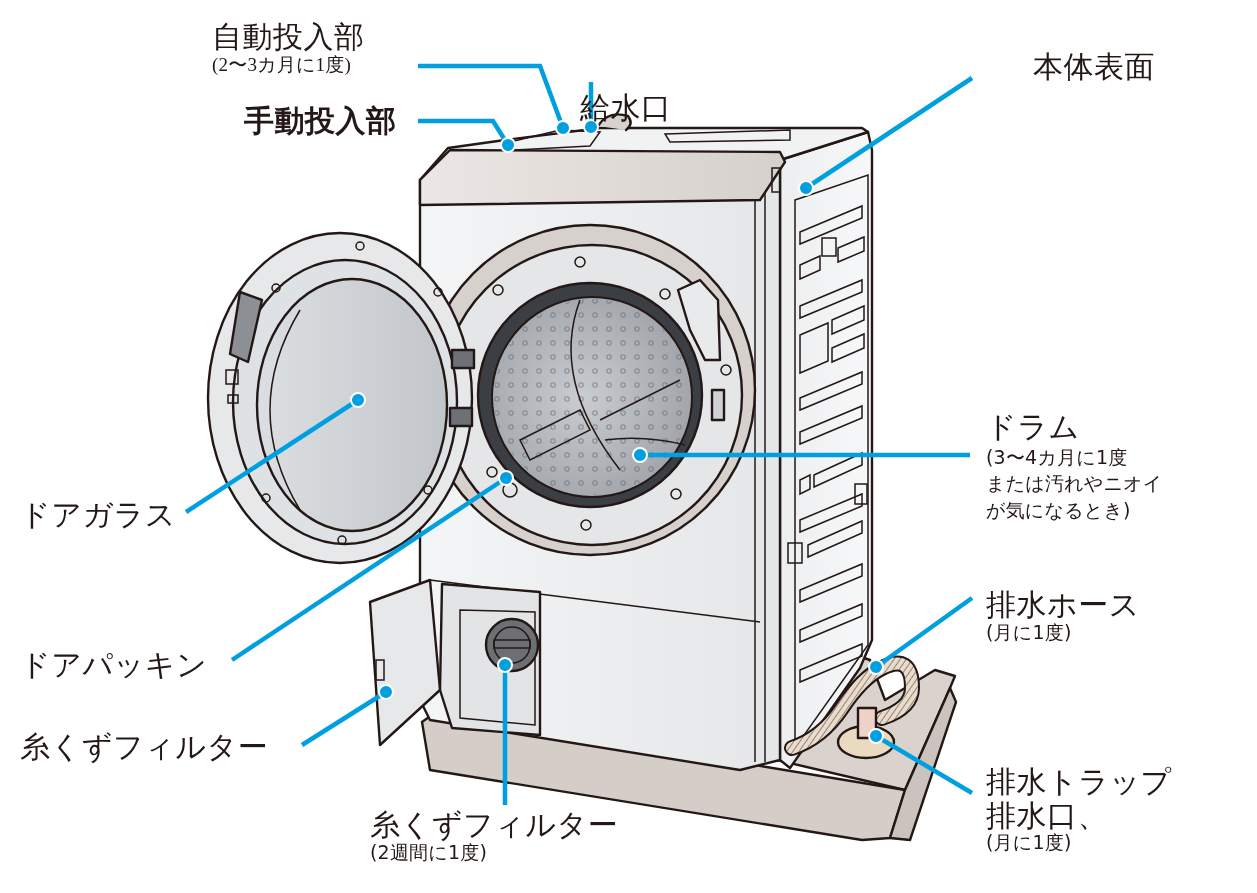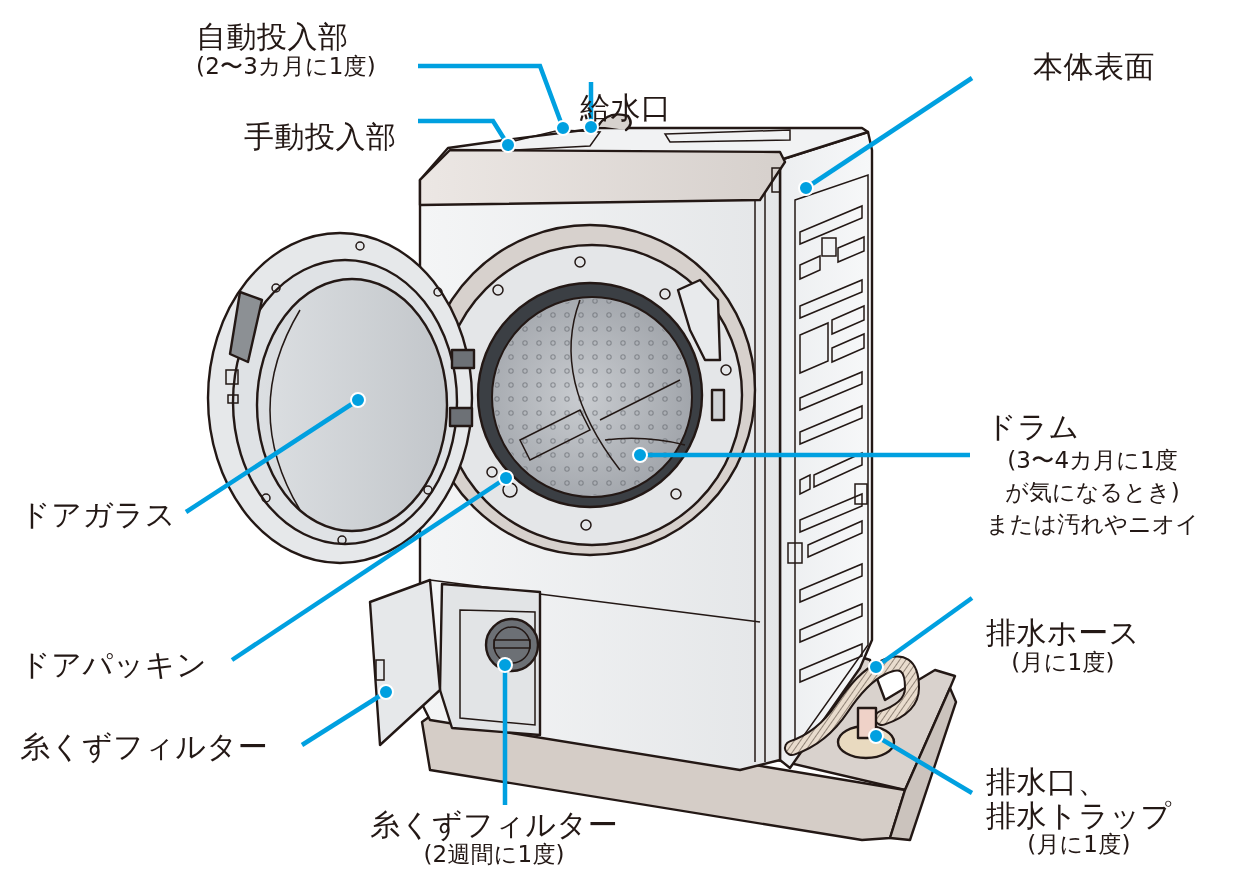--- a/index.html
+++ b/index.html
@@ -1,21 +1,21 @@
 <!DOCTYPE html>
 <html><head>
 <meta charset="utf-8">
 <style>
   html, body { margin: 0; padding: 0; background: #ffffff; }
   body { width: 1257px; height: 893px; position: relative; overflow: hidden;
          font-family: "DejaVu Sans", "Liberation Sans", sans-serif; color: #231815; }
   #art { position: absolute; left: 0; top: 0; width: 1257px; height: 893px; }
   .lbl { position: absolute; white-space: nowrap; line-height: 1.12; }
   .main { font-size: 30px; letter-spacing: 0.5px; }
-  .sub  { font-size: 23px; letter-spacing: 0.2px; text-align: center; }
+  .sub  { font-size: 19px; letter-spacing: 0.2px; }
   .line { stroke: #00a0e0; stroke-width: 4.5; fill: none; stroke-linecap: butt; }
   .dot  { fill: #00a0e0; stroke: #ffffff; stroke-width: 2; }
   .ol   { stroke: #231815; stroke-width: 2.4; stroke-linejoin: round; stroke-linecap: round; }
   .thin { stroke: #231815; stroke-width: 1.5; fill: none; }
 </style>
 </head>
 <body>
 
 <svg id="art" viewBox="0 0 1257 893" xmlns="http://www.w3.org/2000/svg">
   <defs>
@@ -181,46 +181,46 @@
     <circle class="dot" cx="640" cy="455" r="7"></circle>
     <circle class="dot" cx="876" cy="667" r="7"></circle>
     <circle class="dot" cx="876" cy="736" r="7"></circle>
     <circle class="dot" cx="358" cy="400" r="7"></circle>
     <circle class="dot" cx="506" cy="478" r="7"></circle>
     <circle class="dot" cx="386" cy="692" r="7"></circle>
     <circle class="dot" cx="505" cy="665" r="7"></circle>
   </g>
 </svg>
 
-<div class="lbl" style="left:196px; top:20px;">
+<div class="lbl" style="left:212px; top:20px;font-family:Liberation Serif, serif;">
   <div class="main">自動投入部</div>
   <div class="sub">(2〜3カ月に1度)</div>
 </div>
 
-<div class="lbl main" style="left:244px; top:120px;">手動投入部</div>
+<div class="lbl main" style="left:244px; top:104px;font-weight:bold;">手動投入部</div>
 
 <div class="lbl main" style="left:580px; top:48px;margin-top:43px;">給水口</div>
 
 <div class="lbl main" style="left:986px; top:50px;margin-left:47px;">本体表面</div>
 
 <div class="lbl" style="left:986px; top:410px;">
   <div class="main">ドラム</div>
   <div class="sub" style="line-height:1.4">(3〜4カ月に1度</div>
+  <div class="sub" style="line-height:1.4">または汚れやニオイ</div>
   <div class="sub" style="line-height:1.4">が気になるとき)</div>
-  <div class="sub" style="line-height:1.4">または汚れやニオイ</div>
-</div>
-
-<div class="lbl" style="left:986px; top:616px;">
+</div>
+
+<div class="lbl" style="left:986px; top:588px;">
   <div class="main">排水ホース</div>
   <div class="sub">(月に1度)</div>
 </div>
 
 <div class="lbl" style="left:986px; top:765px;">
+  <div class="main">排水トラップ</div>
   <div class="main">排水口、</div>
-  <div class="main">排水トラップ</div>
   <div class="sub">(月に1度)</div>
 </div>
 
 <div class="lbl main" style="left:20px; top:498px;">ドアガラス</div>
 
 <div class="lbl main" style="left:20px; top:648px;">ドアパッキン</div>
 
 <div class="lbl" style="left:20px; top:730px;">
   <div class="main">糸くずフィルター</div>
 </div>

